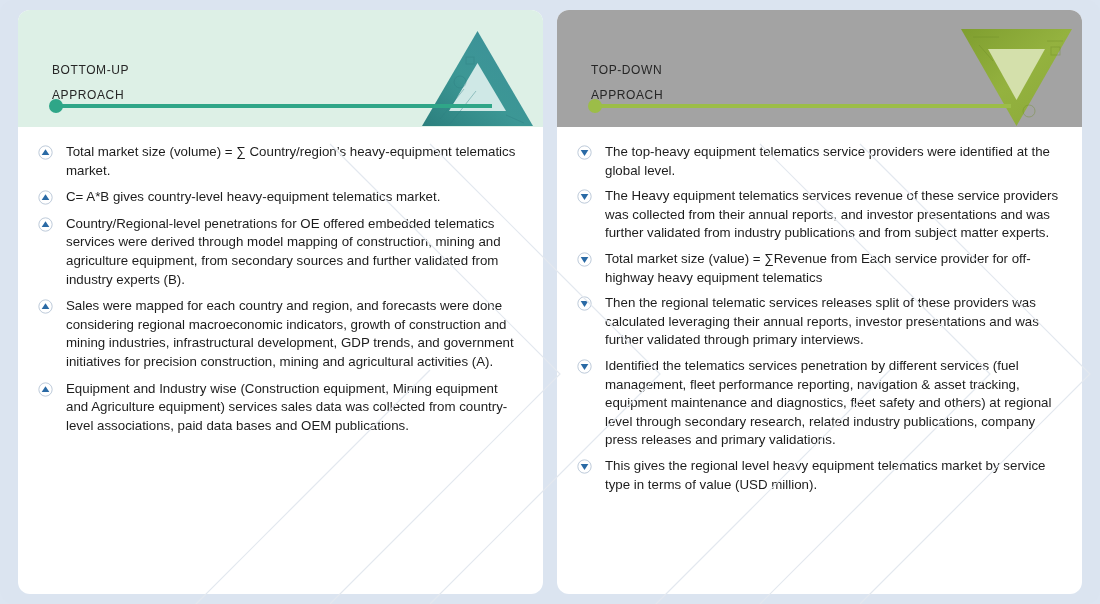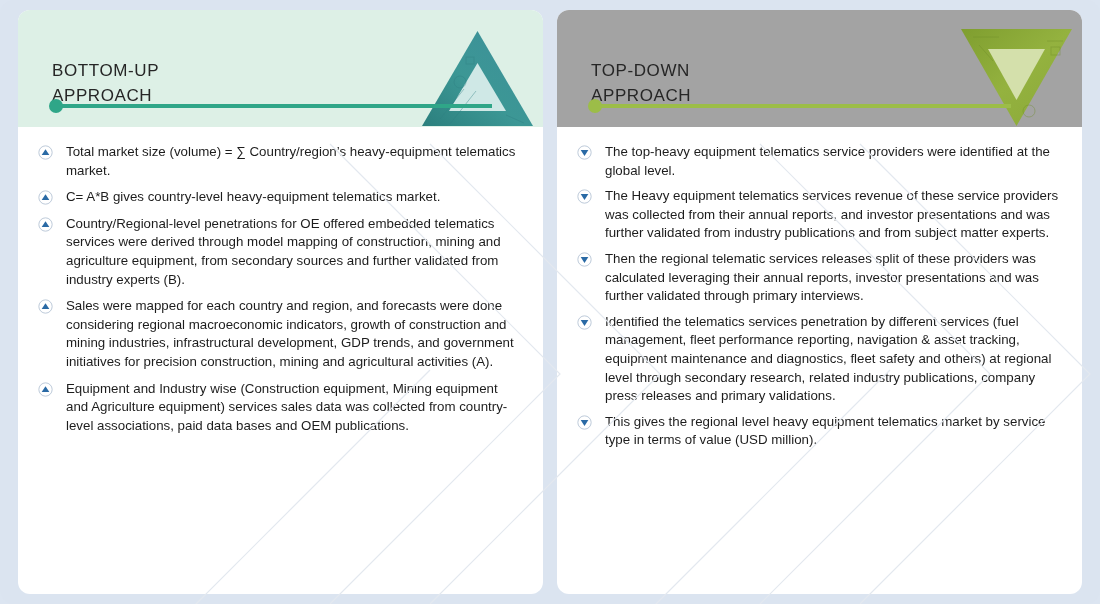--- a/index.html
+++ b/index.html
@@ -58,21 +58,21 @@
     flex: 0 0 117px;
     overflow: hidden;
   }
   .card.left .card-header  { background: #ddf0e6; }
   .card.right .card-header { background: #a3a3a3; }
 
   .header-title {
     position: absolute;
     left: 34px;
     top: 48px;
-    font-size: 17px;
+    font-size: 12px;
     letter-spacing: 0.6px;
     color: #262626;
     line-height: 25px;
     white-space: pre-line;
     z-index: 3;
   }
 
   .header-rule {
     position: absolute;
     left: 34px;
@@ -262,20 +262,27 @@
               <circle cx="8" cy="8" r="7.1" fill="#ffffff" stroke="#b9c6d6" stroke-width="1"></circle>
               <polygon points="3.9,5.4 12.1,5.4 8,11.6" fill="#2a6aa5"></polygon>
             </svg>
             <span class="bullet-text">The Heavy equipment telematics services revenue of these service providers was collected from their annual reports, and investor presentations and was further validated from industry publications and from subject matter experts.</span>
           </li>
           <li>
             <svg class="bullet-icon" viewBox="0 0 16 16">
               <circle cx="8" cy="8" r="7.1" fill="#ffffff" stroke="#b9c6d6" stroke-width="1"></circle>
               <polygon points="3.9,5.4 12.1,5.4 8,11.6" fill="#2a6aa5"></polygon>
             </svg>
+            <span class="bullet-text">Total market size (value) = ∑Revenue from Each service provider for off-highway heavy equipment telematics</span>
+          </li>
+          <li>
+            <svg class="bullet-icon" viewBox="0 0 16 16">
+              <circle cx="8" cy="8" r="7.1" fill="#ffffff" stroke="#b9c6d6" stroke-width="1"></circle>
+              <polygon points="3.9,5.4 12.1,5.4 8,11.6" fill="#2a6aa5"></polygon>
+            </svg>
             <span class="bullet-text">Then the regional telematic services releases split of these providers was calculated leveraging their annual reports, investor presentations and was further validated through primary interviews.</span>
           </li>
           <li>
             <svg class="bullet-icon" viewBox="0 0 16 16">
               <circle cx="8" cy="8" r="7.1" fill="#ffffff" stroke="#b9c6d6" stroke-width="1"></circle>
               <polygon points="3.9,5.4 12.1,5.4 8,11.6" fill="#2a6aa5"></polygon>
             </svg>
             <span class="bullet-text">Identified the telematics services penetration by different services (fuel management, fleet performance reporting, navigation &amp; asset tracking, equipment maintenance and diagnostics, fleet safety and others) at regional level through secondary research, related industry publications, company press releases and primary validations.</span>
           </li>
           <li>

